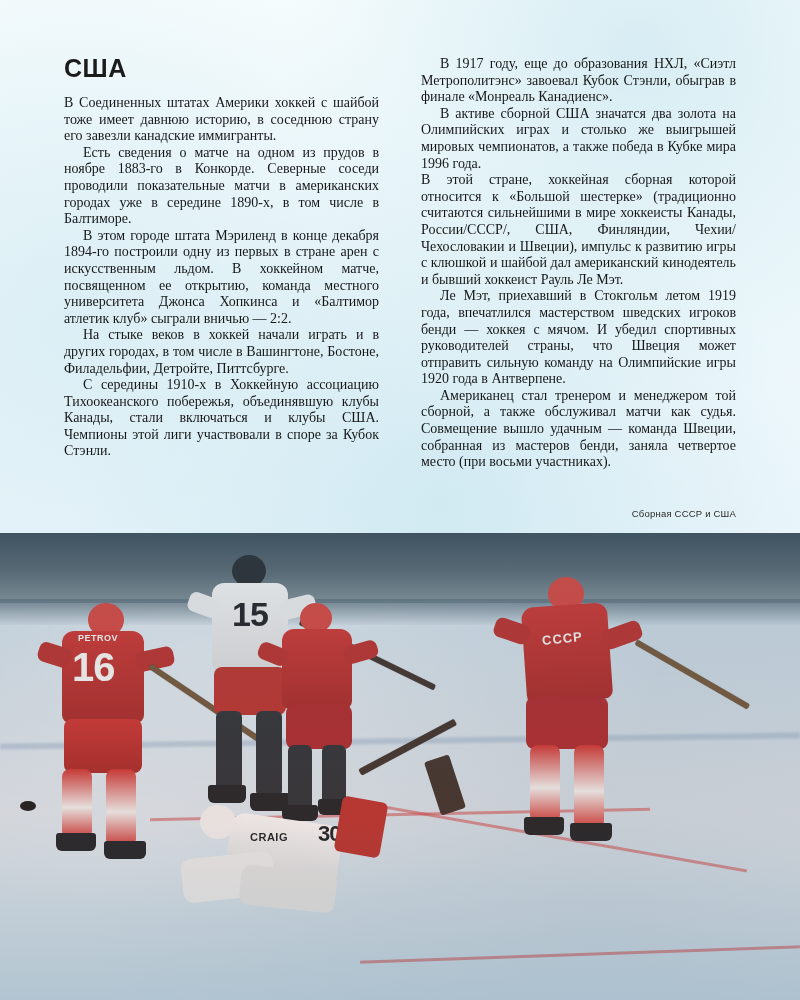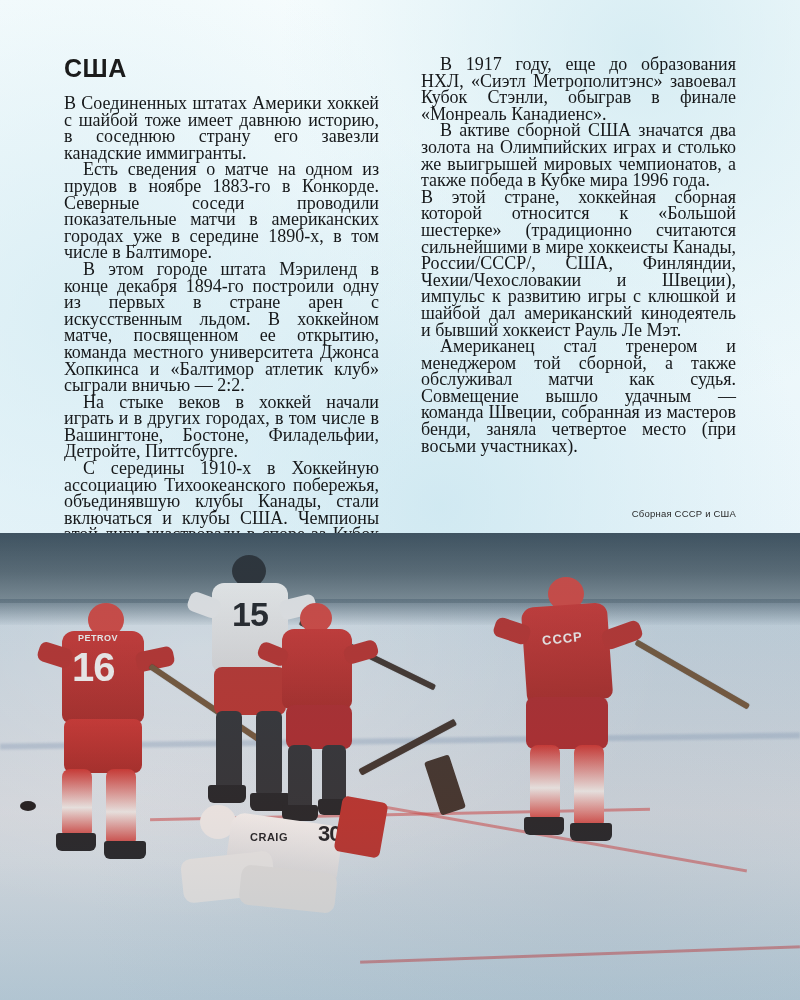--- a/index.html
+++ b/index.html
@@ -56,21 +56,21 @@
     color: #1b1b1b;
     margin: 0 0 14px 0;
     line-height: 1;
   }
   h2.heading.second {
     margin-top: 26px;
   }
 
   p.para {
     margin: 0;
-    font-size: 18px;
+    font-size: 14px;
     line-height: 16.6px;
     text-align: justify;
     text-indent: 19px;
     color: #16181a;
     hyphens: auto;
   }
   p.para.first {
     text-indent: 0;
   }
 
@@ -221,20 +221,21 @@
       <p class="para">Есть сведения о матче на одном из прудов в ноябре 1883-го в Конкорде. Северные соседи проводили показательные матчи в американских городах уже в середине 1890-х, в том числе в Балтиморе.</p>
       <p class="para">В этом городе штата Мэриленд в конце декабря 1894-го построили одну из первых в стране арен с искусственным льдом. В хоккейном матче, посвященном ее открытию, команда местного университета Джонса Хопкинса и «Балтимор атлетик клуб» сыграли вничью — 2:2.</p>
       <p class="para">На стыке веков в хоккей начали играть и в других городах, в том числе в Вашингтоне, Бостоне, Филадельфии, Детройте, Питтсбурге.</p>
       <p class="para">С середины 1910-х в Хоккейную ассоциацию Тихоокеанского побережья, объединявшую клубы Канады, стали включаться и клубы США. Чемпионы этой лиги участвовали в споре за Кубок Стэнли.</p>
     </div>
 
     <div class="col">
       <p class="para">В 1917 году, еще до образования НХЛ, «Сиэтл Метрополитэнс» завоевал Кубок Стэнли, обыграв в финале «Монреаль Канадиенс».</p>
       <p class="para">В активе сборной США значатся два золота на Олимпийских играх и столько же выигрышей мировых чемпионатов, а также победа в Кубке мира 1996 года.</p>
       <p class="para first">В этой стране, хоккейная сборная которой относится к «Большой шестерке» (традиционно считаются сильнейшими в мире хоккеисты Канады, России/СССР/, США, Финляндии, Чехии/Чехословакии и Швеции), импульс к развитию игры с клюшкой и шайбой дал американский кинодеятель и бывший хоккеист Рауль Ле Мэт.</p>
+      <p class="para">Ле Мэт, приехавший в Стокгольм летом 1919 года, впечатлился мастерством шведских игроков бенди — хоккея с мячом. И убедил спортивных руководителей страны, что Швеция может отправить сильную команду на Олимпийские игры 1920 года в Антверпене.</p>
       <p class="para">Американец стал тренером и менеджером той сборной, а также обслуживал матчи как судья. Совмещение вышло удачным — команда Швеции, собранная из мастеров бенди, заняла четвертое место (при восьми участниках).</p>
     </div>
 
   </div>
 
   <div class="caption">Сборная СССР и США</div>
 
   <div class="photo">
     <div class="ice"></div>
     <div class="ice-haze"></div>

